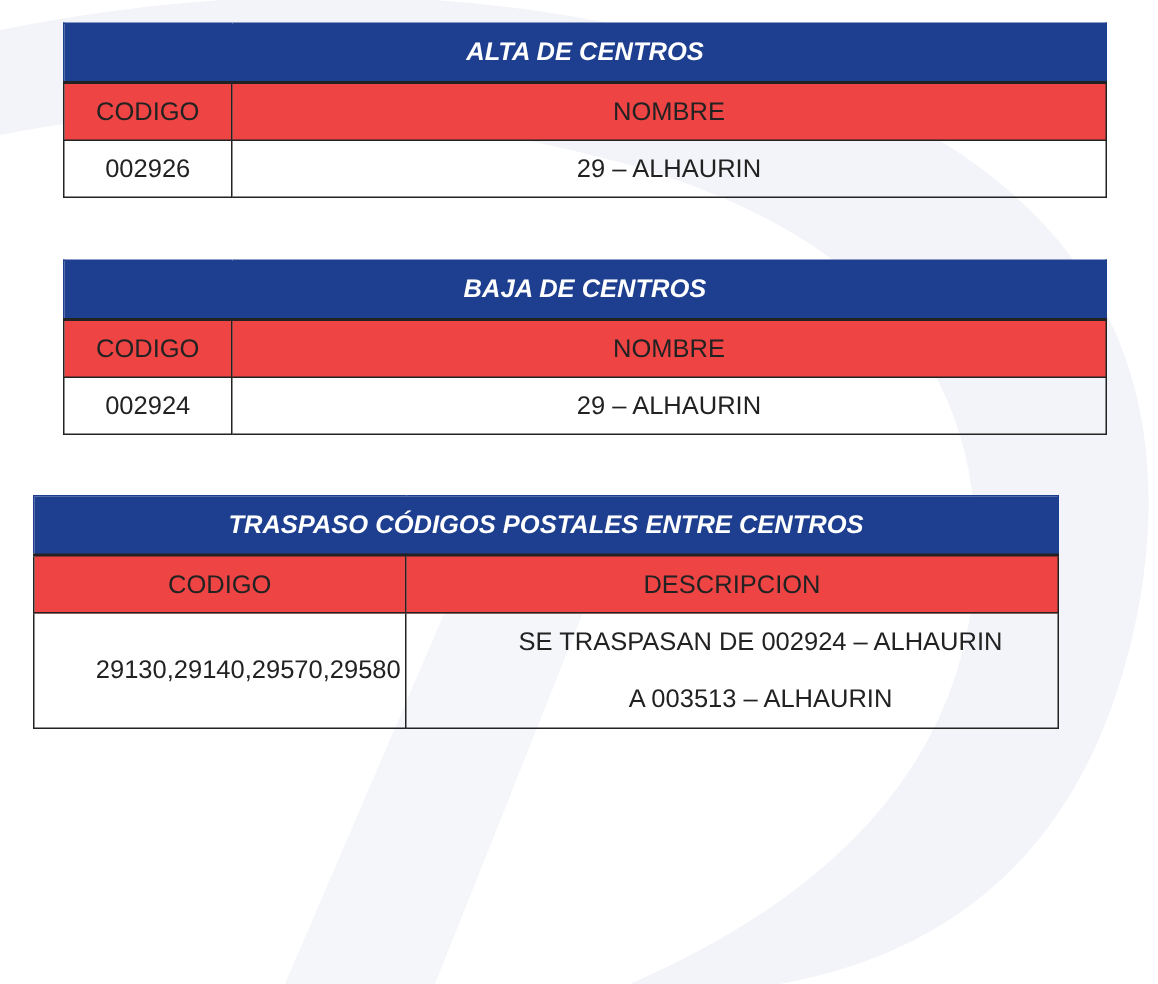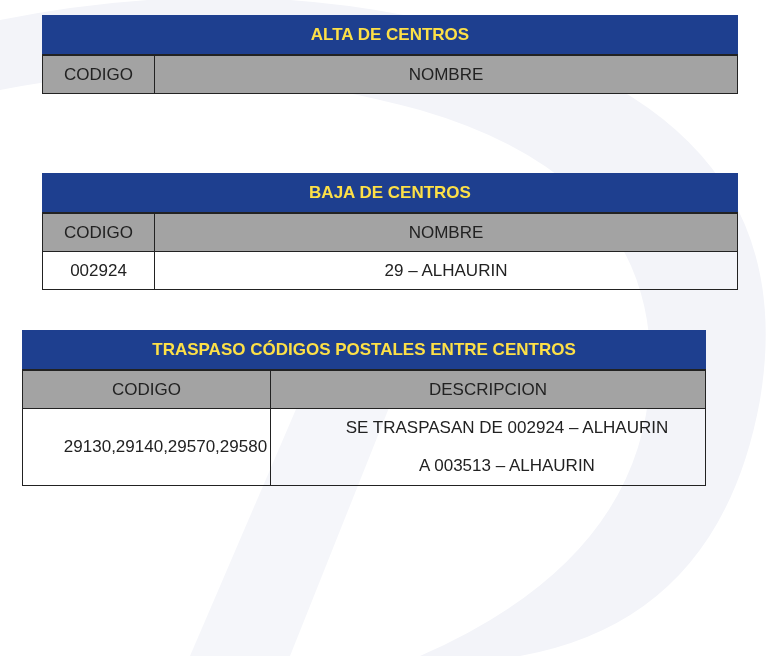--- a/index.html
+++ b/index.html
@@ -1,21 +1,21 @@
 <!DOCTYPE html>
 <html><head>
 <meta charset="utf-8">
 <style>
   html,body{margin:0;padding:0;}
   body{width:772px;height:656px;background:#ffffff;position:relative;overflow:hidden;font-family:"Liberation Sans",sans-serif;color:#222;}
   .wm{position:absolute;left:0;top:0;width:772px;height:656px;pointer-events:none;}
   table{position:absolute;border-collapse:collapse;table-layout:fixed;font-size:17px;}
   td,th{border:1px solid #222;text-align:center;padding:0;font-weight:normal;}
-  .title th{background:#1e3f8f;color:#fde047;font-weight:bold;height:38px;border:1px solid #1e3f8f;border-bottom:2px solid #222;}
-  .head td{background:#a3a3a3;height:37px;margin-top:10px;}
+  .title th{background:#1e3f8f;color:#ffffff;font-weight:bold;height:38px;border:1px solid #1e3f8f;border-bottom:2px solid #222;font-style:italic;}
+  .head td{background:#ef4444;height:37px;margin-top:10px;}
   .row td{background:transparent;height:37px;}
   .tall td{height:76px;line-height:38px;padding-left:38px;}
   .t1{left:42px;top:15px;width:696px;}
   .t2{left:42px;top:173px;width:696px;padding-left:22px;}
   .t3{left:22px;top:330px;width:684px;}
   td span{display:block;}
 </style>
 </head>
 <body>
 
@@ -29,20 +29,24 @@
       <col style="width:112px">
       <col>
     </colgroup>
   <tbody>
       <tr class="title">
         <th colspan="2">ALTA DE CENTROS</th>
       </tr>
   <tr class="head">
     <td>CODIGO</td>
     <td>NOMBRE</td>
+  </tr>
+  <tr class="row">
+    <td>002926</td>
+    <td>29 – ALHAURIN</td>
   </tr>
 </tbody>
   </table>
 
 <table class="t2">
   <colgroup>
       <col style="width:112px">
       <col>
     </colgroup>
   <tbody>

